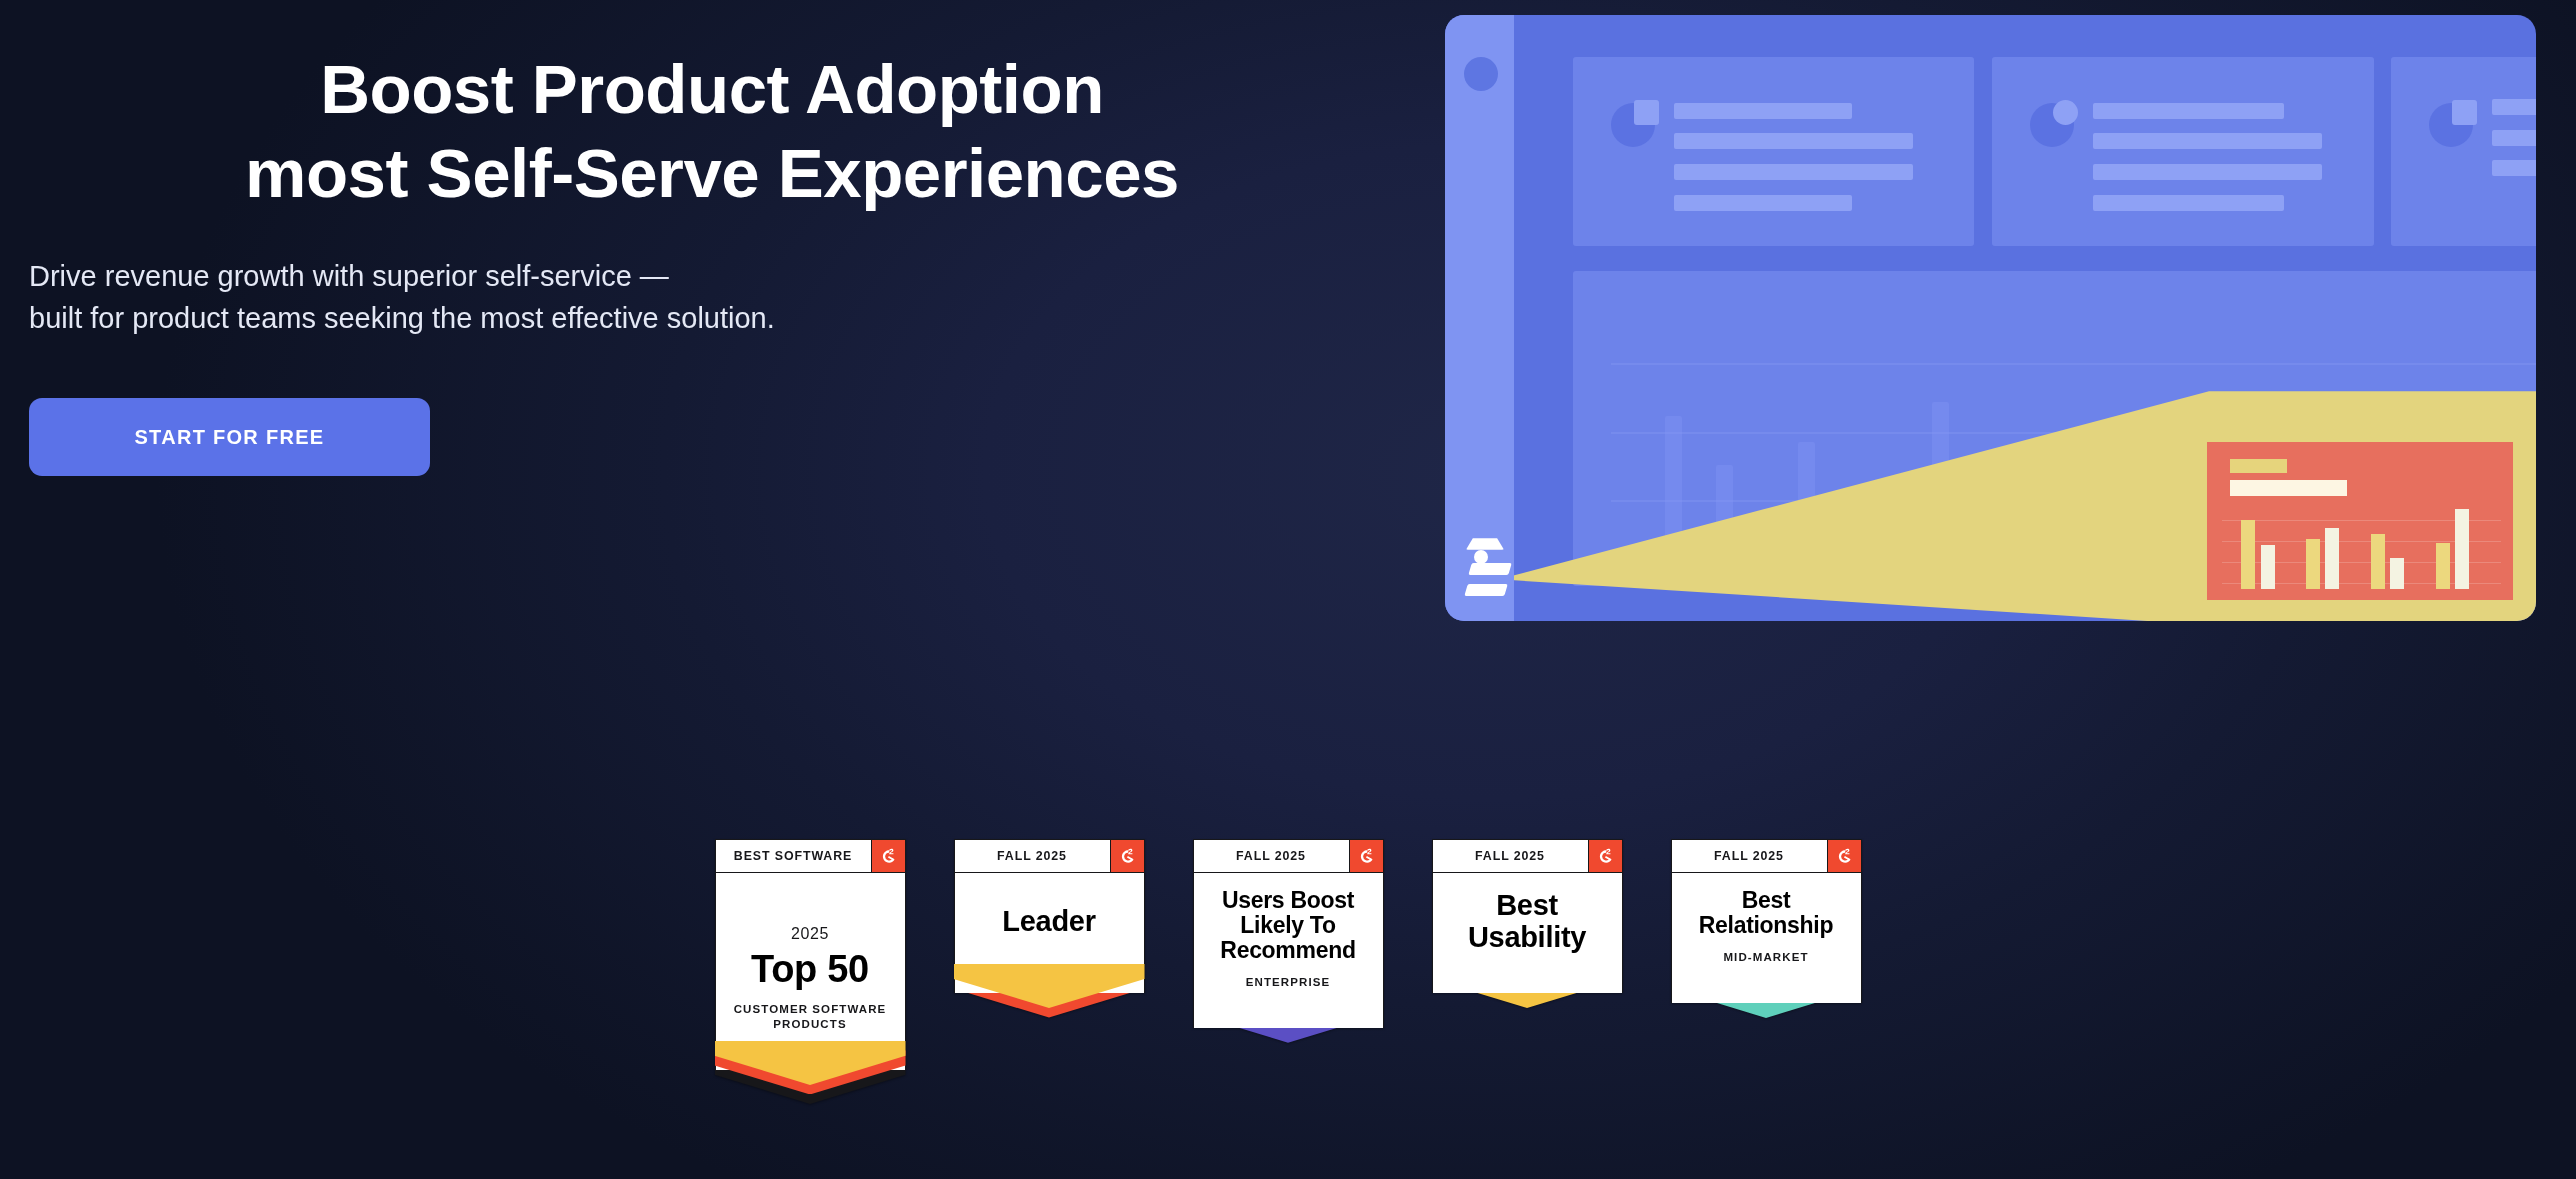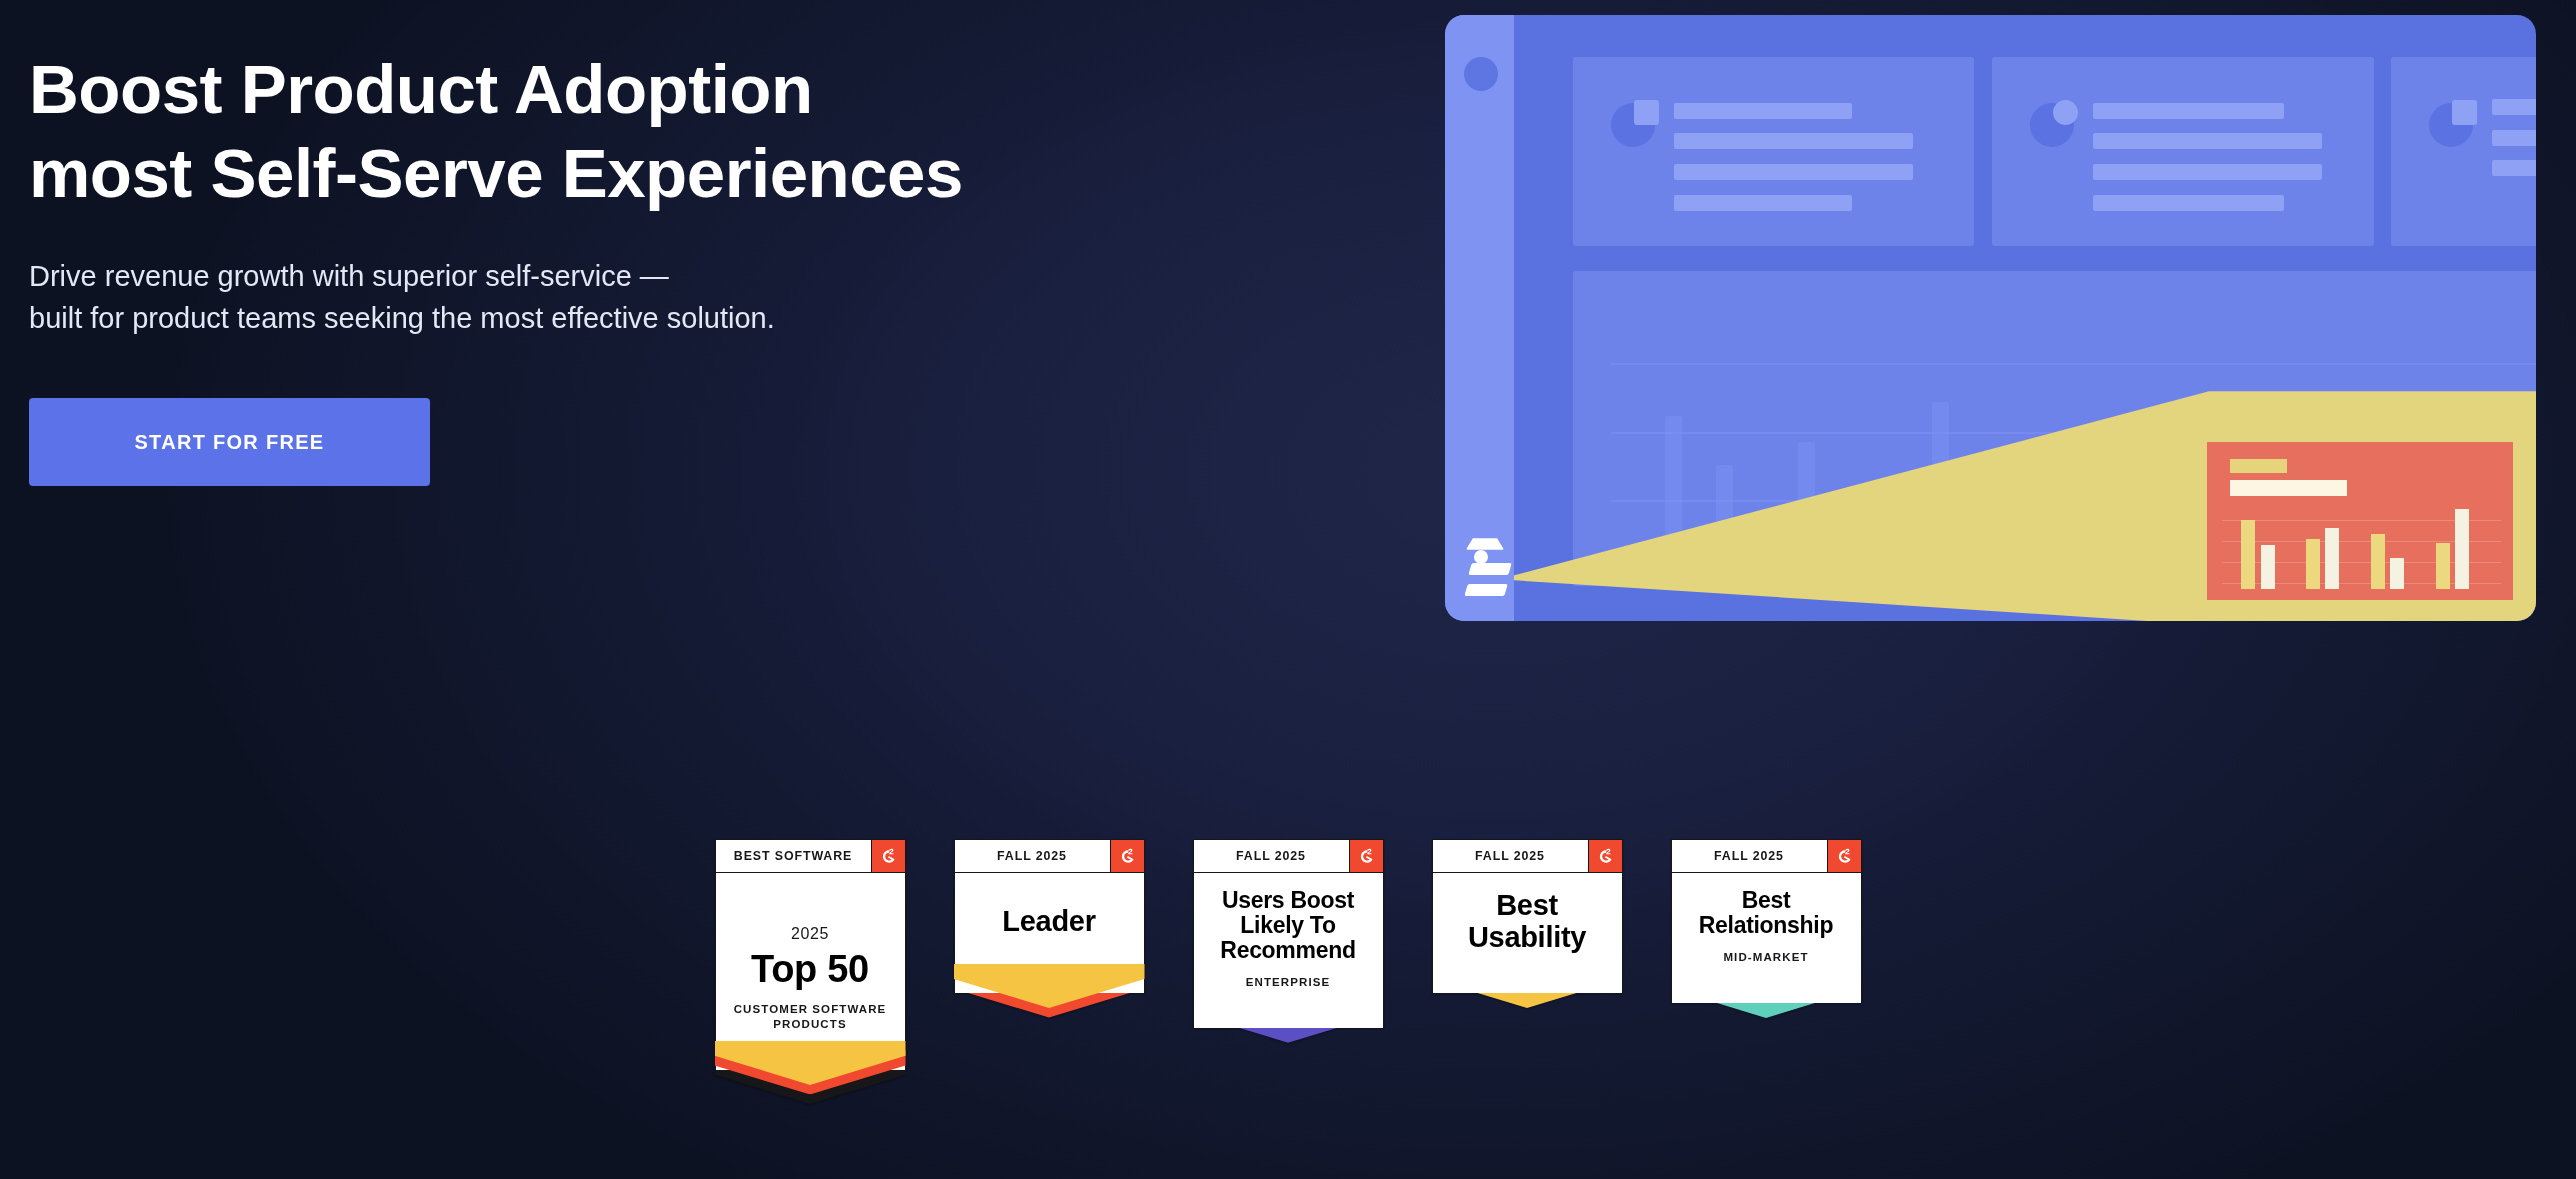--- a/index.html
+++ b/index.html
@@ -32,20 +32,21 @@
     top: 55px;
     width: 1366px;
   }
 
   #headline {
     color: #ffffff;
     font-size: 69px;
     line-height: 1.0;
     font-weight: 700;
     letter-spacing: -0.5px;
+    text-align: center;
   }
   #headline .line { display: block; white-space: nowrap; }
   #headline .line + .line { margin-top: 15.3px; }
 
   #subhead {
     margin-top: 48px;
     color: #e4e8f5;
     font-size: 29px;
     line-height: 1.43;
     font-weight: 400;
@@ -65,25 +66,25 @@
     justify-content: center;
     font-size: 20px;
     font-weight: 700;
     letter-spacing: 1.3px;
     cursor: pointer;
     user-select: none;
   }
 
   #start-free-button {
     width: 401px;
-    height: 88px;
+    height: 78px;
     background: #5b72e8;
     color: #ffffff;
     border: none;
-    border-radius: 4px;
+    border-radius: 13px;
   }
 
   #book-demo-button {
     width: 382px;
     height: 90px;
     background: linear-gradient(180deg, rgba(19,25,48,0.85) 0%, rgba(13,18,38,0.9) 100%);
     color: #ffffff;
     border: 1.9px solid #7b8ef0;
     border-radius: 6.7px;
   }

